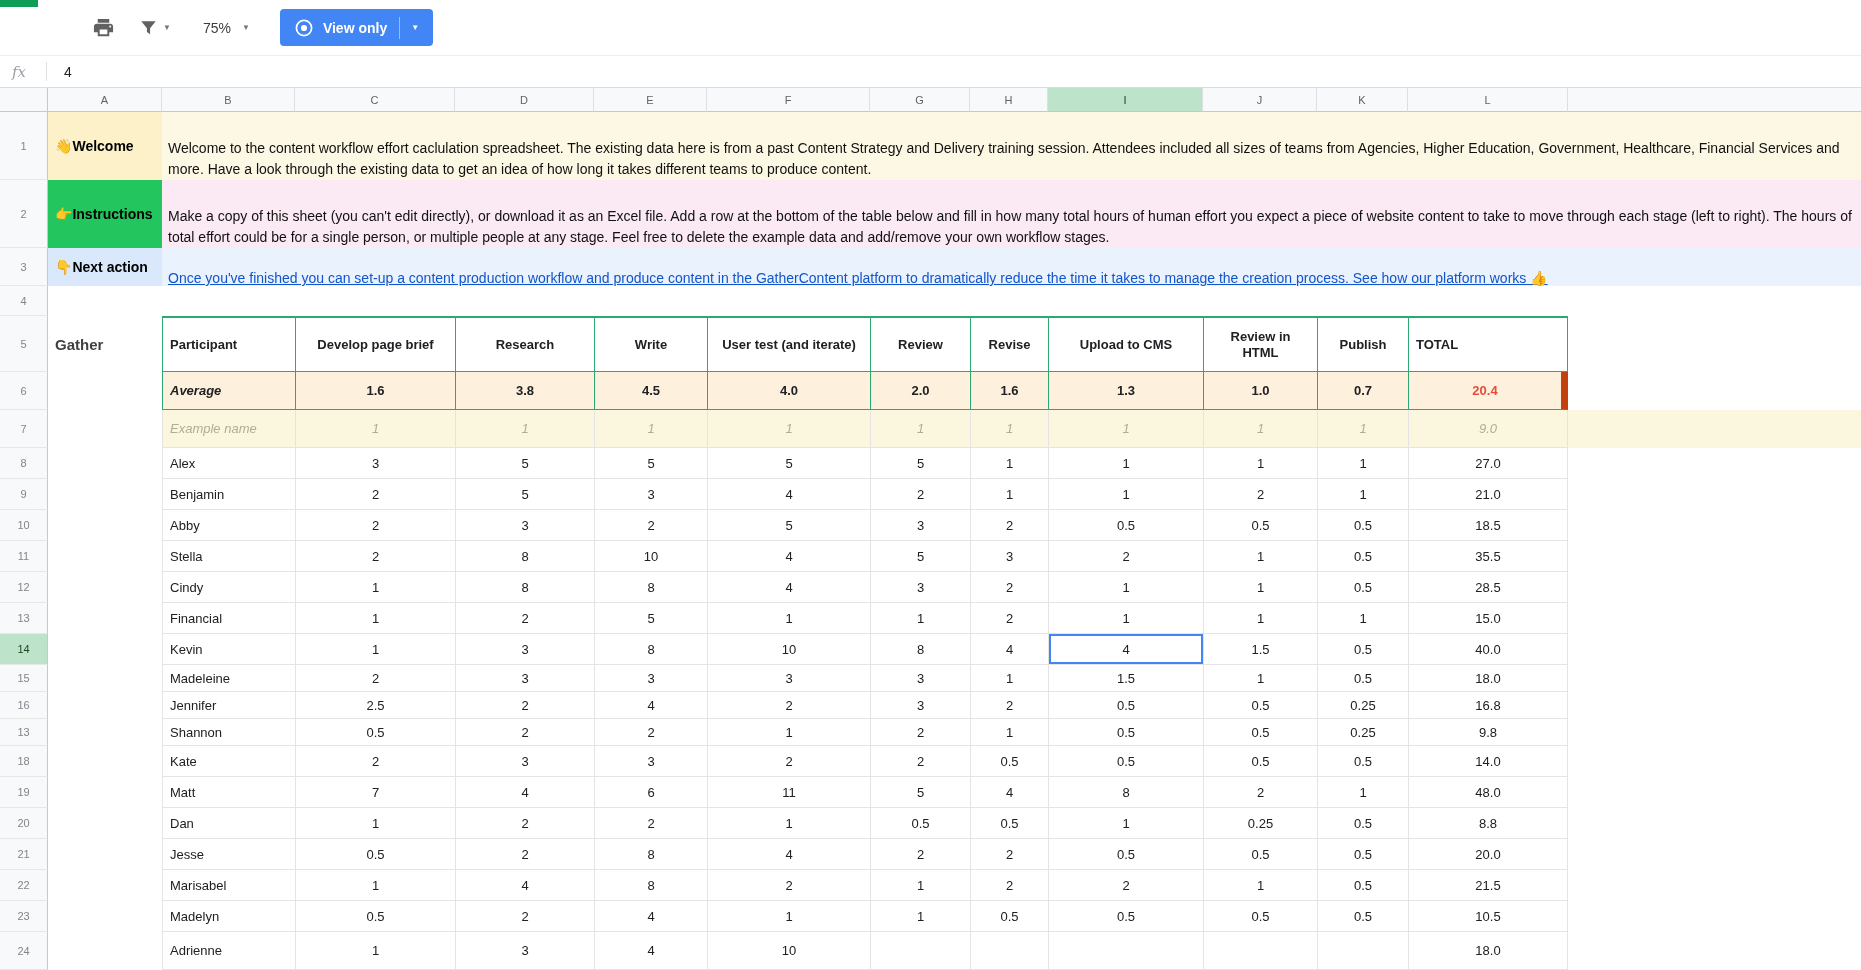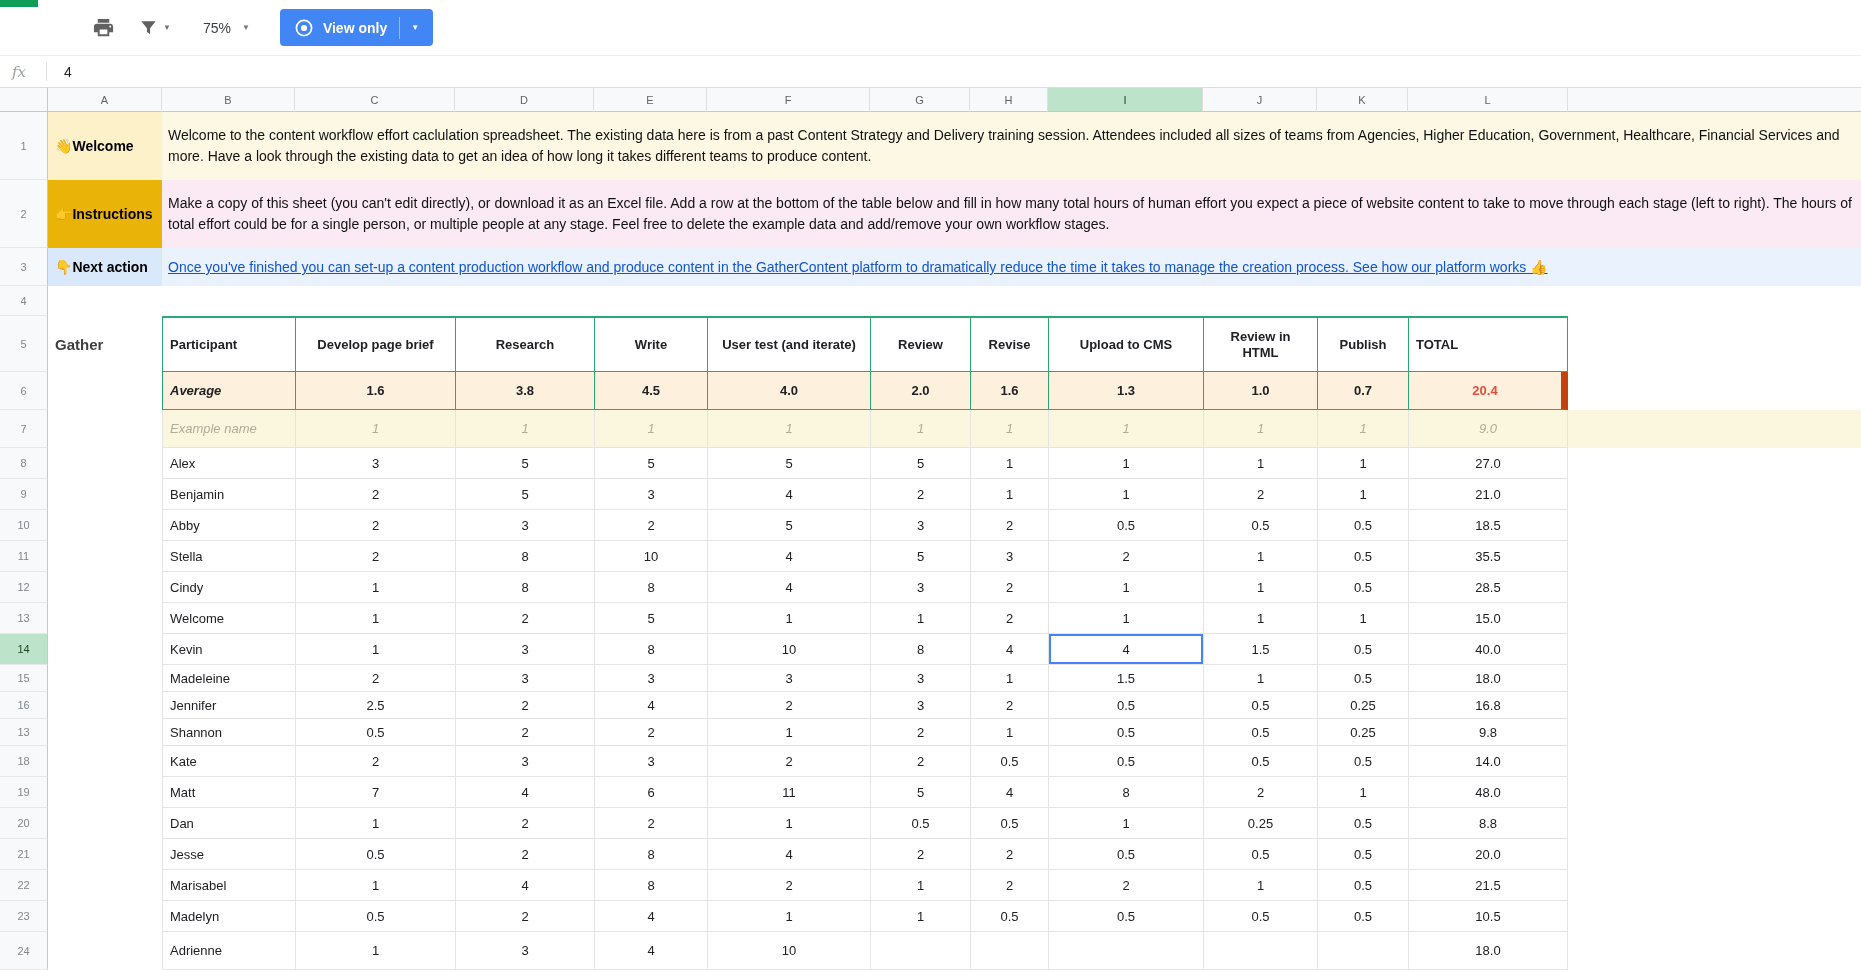--- a/index.html
+++ b/index.html
@@ -46,23 +46,23 @@
   .cF{width:163px}.cG{width:100px}.cH{width:78px}.cI{width:155px}.cJ{width:114px}
   .cK{width:91px}.cL{width:160px}
   .cell{flex:none;display:flex;align-items:center;font-size:13px;color:#202124;
     padding:0 7px;overflow:hidden;white-space:nowrap}
   .num{justify-content:center;padding:0 2px}
   .fill{flex:1}
 
   
   .lab{font-weight:bold;font-size:14px;color:#000}
   .r1 .lab{background:#fcf1c9}
-  .r2 .lab{background:#eab308}
+  .r2 .lab{background:#22c55e}
   .r3 .lab{background:#d9e8fb}
-  .band{flex:1;display:flex;align-items:center;padding:0 6px}
+  .band{flex:1;display:flex;align-items:flex-end;padding:0 6px}
   .band1{background:#fdf8e3}
   .band2{background:#fbeaf4}
   .band3{background:#eaf2fd}
   .bandtext{font-size:14px;line-height:21px;white-space:normal;color:#111}
   .linktext{font-size:14px;color:#1155cc;text-decoration:underline;white-space:nowrap;cursor:pointer}
 
   
   .brand{font-weight:bold;font-size:15px;color:#404040}
   .r-head .tc{border-left:1px solid #2ba874;border-top:2px solid #2ba874;
     border-bottom:1px solid #2ba874;font-weight:bold;font-size:13px;line-height:16px;
@@ -298,21 +298,21 @@
   <div class="cell cI dc num">1</div>
   <div class="cell cJ dc num">1</div>
   <div class="cell cK dc num">0.5</div>
   <div class="cell cL dc num">28.5</div>
   <div class="fill"></div>
 </div>
 
 <div class="row h31">
   <div class="gut">13</div>
   <div class="cell cA"></div>
-  <div class="cell cB dc">Welcome</div>
+  <div class="cell cB dc">Financial</div>
   <div class="cell cC dc num">1</div>
   <div class="cell cD dc num">2</div>
   <div class="cell cE dc num">5</div>
   <div class="cell cF dc num">1</div>
   <div class="cell cG dc num">1</div>
   <div class="cell cH dc num">2</div>
   <div class="cell cI dc num">1</div>
   <div class="cell cJ dc num">1</div>
   <div class="cell cK dc num">1</div>
   <div class="cell cL dc num">15.0</div>

